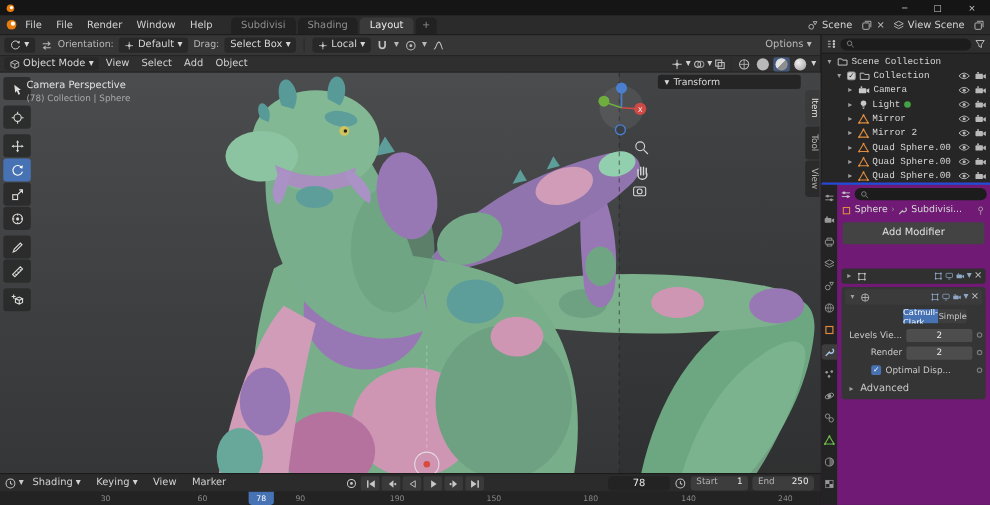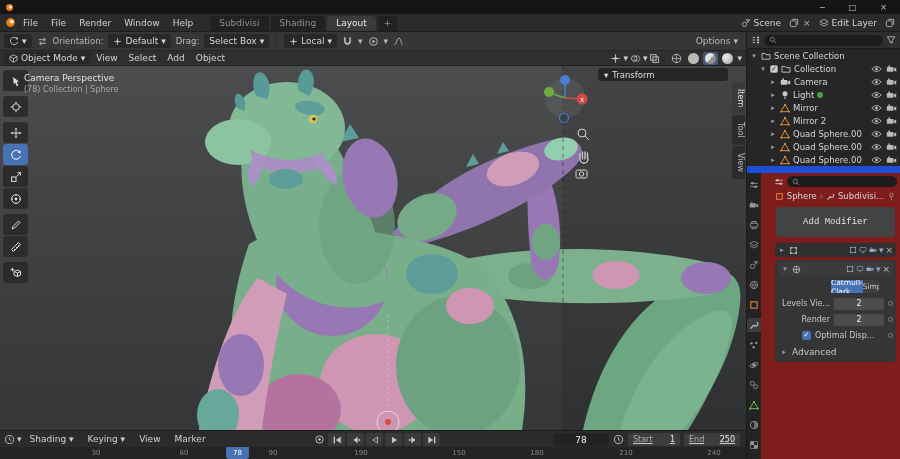--- a/index.html
+++ b/index.html
@@ -59,50 +59,50 @@
   .vtab { writing-mode:vertical-rl; background:#2b2b2b; color:#b5b5b5; font-size:8px; padding:7px 0; width:13px; text-align:center; border-radius:3px 0 0 3px; }
   .vtab.active { background:#3a3a3a; color:#e8e8e8; }
 
   
   .timeline-head { height:17px; background:#2b2b2b; border-top:1px solid #1b1b1b; position:relative; display:flex; align-items:center; gap:2px; padding:0 4px; color:#cccccc; }
   .transport { position:absolute; left:312px; top:2px; display:flex; align-items:center; gap:2px; }
   .tbtn { width:17px; height:13px; background:#3a3a3a; display:flex; align-items:center; justify-content:center; border-radius:2px; }
   .tbtn.round { width:14px; background:none; }
   .frame-cluster { position:absolute; right:6px; top:2px; display:flex; align-items:center; gap:4px; }
   .framefield { width:56px; height:13px; background:#232323; border-radius:3px; color:#ececec; display:flex; align-items:center; justify-content:center; }
-  .rangefield { height:13px; background:#3d3d3d; border-radius:3px; display:flex; align-items:center; gap:4px; padding:0 5px; font-size:8px;text-decoration:underline; }
+  .rangefield { height:13px; background:#3d3d3d; border-radius:3px; display:flex; gap:4px; padding:0 5px; font-size:8px; }
   .rangefield .lab { color:#b2b2b2; }
   .rangefield .val { color:#ececec; margin-left:auto; }
   .ruler { height:12px; background:#232323; position:relative; font-size:7px; color:#8a8a8a; }
   .rmark { position:absolute; top:2px; transform:translateX(-50%); }
   .playhead { position:absolute; left:226px; top:0; width:23px; height:12px; background:#4772b3; border-radius:0 0 3px 3px; color:#fff; font-size:7px; display:flex; align-items:center; justify-content:center; }
 
   
   .ol-head { height:17px; background:#2e2e2e; border-bottom:1px solid #1c1c1c; display:flex; align-items:center; gap:3px; padding:0 4px; }
   .searchbox { flex:1; height:11px; background:#1c1c1c; border-radius:6px; display:flex; align-items:center; gap:3px; padding:0 5px; color:#8a8a8a; }
   .ol-body { height:117px; background:#262626; padding-top:0; }
   .ol-row { height:13px; display:flex; align-items:center; gap:3px; padding-right:3px; font-size:8.5px; color:#d6d6d6; }
-  .ol-label { white-space:nowrap; overflow:hidden; text-overflow:ellipsis; }
+  .ol-label { white-space:nowrap; overflow:hidden; text-overflow:ellipsis;font-family:Liberation Mono, monospace; }
   .ol-flex { flex:1; }
   .exp { width:8px; text-align:center; color:#9f9f9f; font-size:7px; flex:none; }
   .ol-right { margin-left:auto; display:flex; align-items:center; gap:4px; color:#b9b9b9; }
   .cbx { width:8px; height:8px; border:1px solid #9a9a9a; border-radius:2px; background:#d0d0d0; color:#222; font-size:7px; line-height:7px; text-align:center; flex:none; }
   .datadot { width:6px; height:6px; border-radius:50%; background:#44a344; flex:none; }
 
   
-  .props { flex:1; display:flex; background:#7f1d1d; border-top:7px solid #1d4ed8;gap:10px; }
+  .props { flex:1; display:flex; background:#701a75; border-top:2px solid #1d4ed8; }
   .ptabs { width:14px; background:#232323; display:flex; flex-direction:column; align-items:stretch; padding-top:5px; gap:6px; }
   .ptab { height:14px; display:flex; align-items:center; justify-content:center; color:#999; }
   .ptab.active { background:#3d3d3d; color:#a9c6e8; border-radius:3px 0 0 3px; }
   .ptab.orange { color:#e0863c; } .ptab.green { color:#6fbf4f; }
   .pbody { flex:1; display:flex; flex-direction:column; padding:3px 3px 0 3px; gap:3px; overflow:hidden; }
   .pnav { display:flex; align-items:center; gap:3px; }
   .crumb { display:flex; align-items:center; gap:3px; font-size:8.5px; color:#d6d6d6; padding:1px 1px; }
   .crumb .pin { margin-left:auto; color:#a9a9a9; }
-  .addmod { height:30px; margin:2px 2px 3px; background:#434343; border-radius:3px; display:flex; align-items:center; justify-content:center; color:#e2e2e2;font-family:Liberation Mono, monospace; }
+  .addmod { height:20px; margin:2px 2px 19px; background:#434343; border-radius:3px; display:flex; align-items:center; justify-content:center; color:#e2e2e2; }
   .modhdr { height:14px; background:#303030; border-radius:3px; display:flex; align-items:center; gap:3px; padding:0 3px; color:#c9c9c9; margin:0 1px; }
   .modhdr .togs { margin-left:auto; display:flex; gap:2px; color:#8fa8c8; align-items:center; }
   .modblock { background:#353535; border-radius:3px; margin:0 1px; padding:2px 3px 4px; display:flex; flex-direction:column; gap:3px; }
   .modblock .modhdr { background:#3b3b3b; margin:0; }
   .segctl { display:flex; height:13px; border-radius:3px; overflow:hidden; margin:1px 14px 1px 5px; font-size:7.5px;padding-left:48px; }
   .seg { flex:1; display:flex; align-items:center; justify-content:center; background:#3e3e3e; color:#c8c8c8; }
   .seg.active { background:#4772b3; color:#fff; flex:1.25; }
   .prow { display:flex; align-items:center; height:13px; gap:4px; font-size:8px; color:#c9c9c9; }
   .prow .plab { width:52px; text-align:right; flex:none; }
   .pfield { flex:1; height:12px; background:#4d4d4d; border-radius:2px; display:flex; align-items:center; justify-content:center; color:#efefef; }
@@ -291,21 +291,21 @@
         <span>Scene</span>
       </div>
       <svg class="mini-ic" width="10" height="10" viewBox="0 0 12 12">
           <use href="#i-copy"></use>
         </svg>
       <span class="mini-ic">×</span>
       <div class="selector">
         <svg class="mini-ic" width="10" height="10" viewBox="0 0 12 12">
             <use href="#i-layers"></use>
           </svg>
-        <span>Edit Layer</span>
+        <span>View Scene</span>
       </div>
       <svg class="mini-ic" width="10" height="10" viewBox="0 0 12 12">
           <use href="#i-copy"></use>
         </svg>
     </div>
   </div>
 
   <div class="mainrow">
 
     <div class="leftcol">
@@ -624,23 +624,23 @@
             <span class="lab">End</span>
               <span class="val">250</span>
           </span>
         </div>
       </div>
       <div class="ruler">
         <span class="rmark" style="left:96px">30</span>
         <span class="rmark" style="left:184px">60</span>
         <span class="rmark" style="left:273px">90</span>
         <span class="rmark" style="left:361px">190</span>
-        <span class="rmark" style="left:459px">150</span>
+        <span class="rmark" style="left:449px">150</span>
         <span class="rmark" style="left:537px">180</span>
-        <span class="rmark" style="left:626px">210</span>
+        <span class="rmark" style="left:626px">140</span>
         <span class="rmark" style="left:714px">240</span>
         <span class="playhead">78</span>
       </div>
     </div>
 
     <div class="rightcol">
 
       <div class="ol-head">
         <svg width="10" height="10" viewBox="0 0 12 12" style="color:#c4c4c4">
             <use href="#i-tree"></use>

